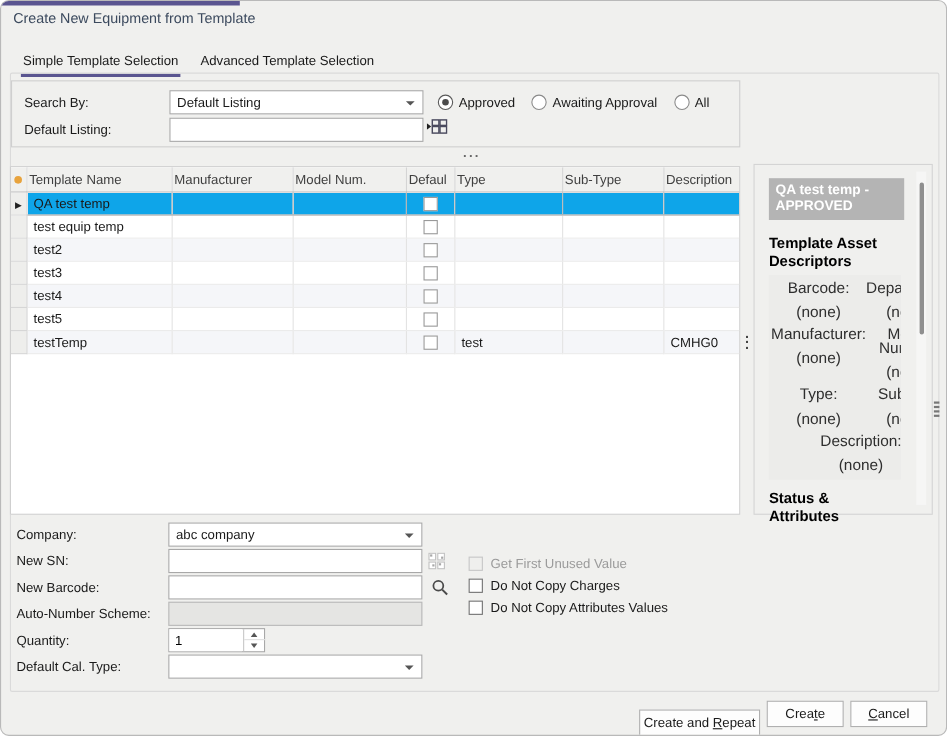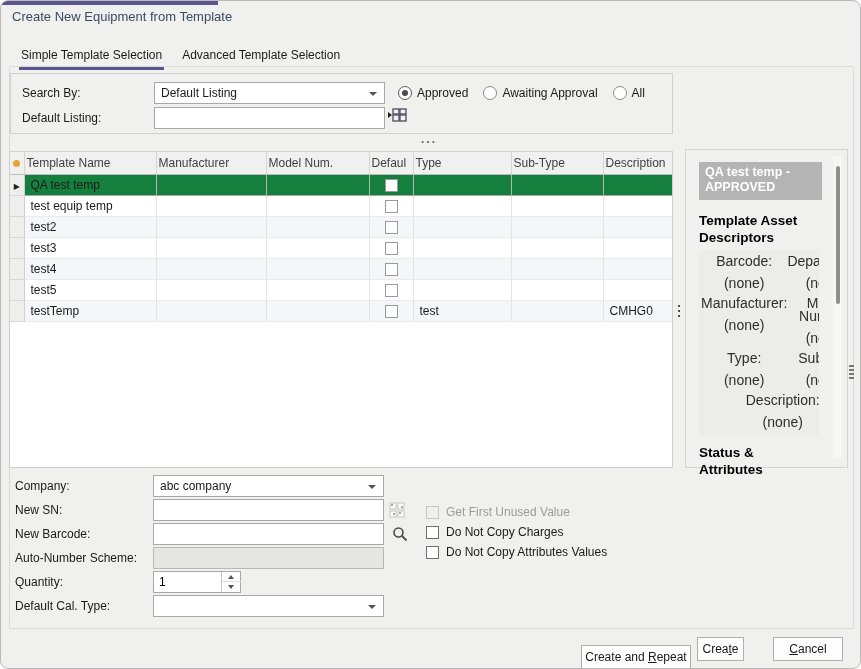--- a/index.html
+++ b/index.html
@@ -56,21 +56,21 @@
   table.grid { border-collapse:collapse; table-layout:fixed; width:662px; font-size:12px; }
   table.grid th { height:22px; background:#f0f0ee; border-right:1px solid #d4d4d4;
                   border-bottom:1px solid #bcbcbc; font-weight:normal; text-align:left;
                   padding-left:2px; color:#3f3f3f; white-space:nowrap; overflow:hidden; }
   table.grid th.ind, table.grid td.ind { padding:0; text-align:center; }
   .hdr-dot { display:inline-block; width:7px; height:7px; border-radius:50%; background:#e8a33d; }
   table.grid td { height:21px; border-right:1px solid #e3e3e3; border-bottom:1px solid #ebebeb;
                   padding-left:6px; white-space:nowrap; overflow:hidden; }
   table.grid td.ind { background:#eeeeec; border-right:1px solid #cfcfcf; border-bottom:1px solid #d6d6d6; }
   tr.alt td { background:#f5f6f9; }
-  tr.sel td { background:#15803d; border-bottom-color:#a8a8a8; border-right-color:#b5b5b5; }
+  tr.sel td { background:#0ea5e9; border-bottom-color:#a8a8a8; border-right-color:#b5b5b5; }
   tr.sel td.ind { background:#eeeeec; }
   tr.sel td.ind::after { content:"\25B6"; font-size:8px; color:#222; }
   td.cbcell { padding:0 !important; text-align:center; }
   .cb { display:inline-block; width:13px; height:13px; border:1px solid #999; background:#fff;
         vertical-align:middle; }
 
   .v-ellipsis { position:absolute; left:674px; top:299px; color:#444; font-size:13px;
                 font-weight:bold; line-height:6px; text-align:center; width:8px; }
   .v-ellipsis div { height:5px; }
 
@@ -115,21 +115,21 @@
 
   .cbx-group { position:absolute; left:425px; top:501px; }
   .cbx-row { display:flex; align-items:center; height:20px; }
   .cbx { width:13px; height:13px; border:1px solid #707070; background:#fff; margin-right:7px; }
   .cbx-row.disabled .cbx { border-color:#c6c6c6; background:#efefed; }
   .cbx-row.disabled span { color:#9b9b9b; }
 
   .btn { position:absolute; top:636px; height:24px; background:#fdfdfd;
          border:1px solid #b0b0b0; font-family:inherit; font-size:12px; color:#1a1a1a; }
   #btn-create-repeat { left:580px; width:110px;margin-top:8px; }
-  #btn-create { left:696px; width:47px; }
+  #btn-create { left:696px; width:70px; }
   #btn-cancel { left:772px; width:70px; }
 
   .icon-btn { position:absolute; }
 </style>
 </head>
 <body>
 
 <div class="dialog">
 
   <div class="top-accent"></div>

